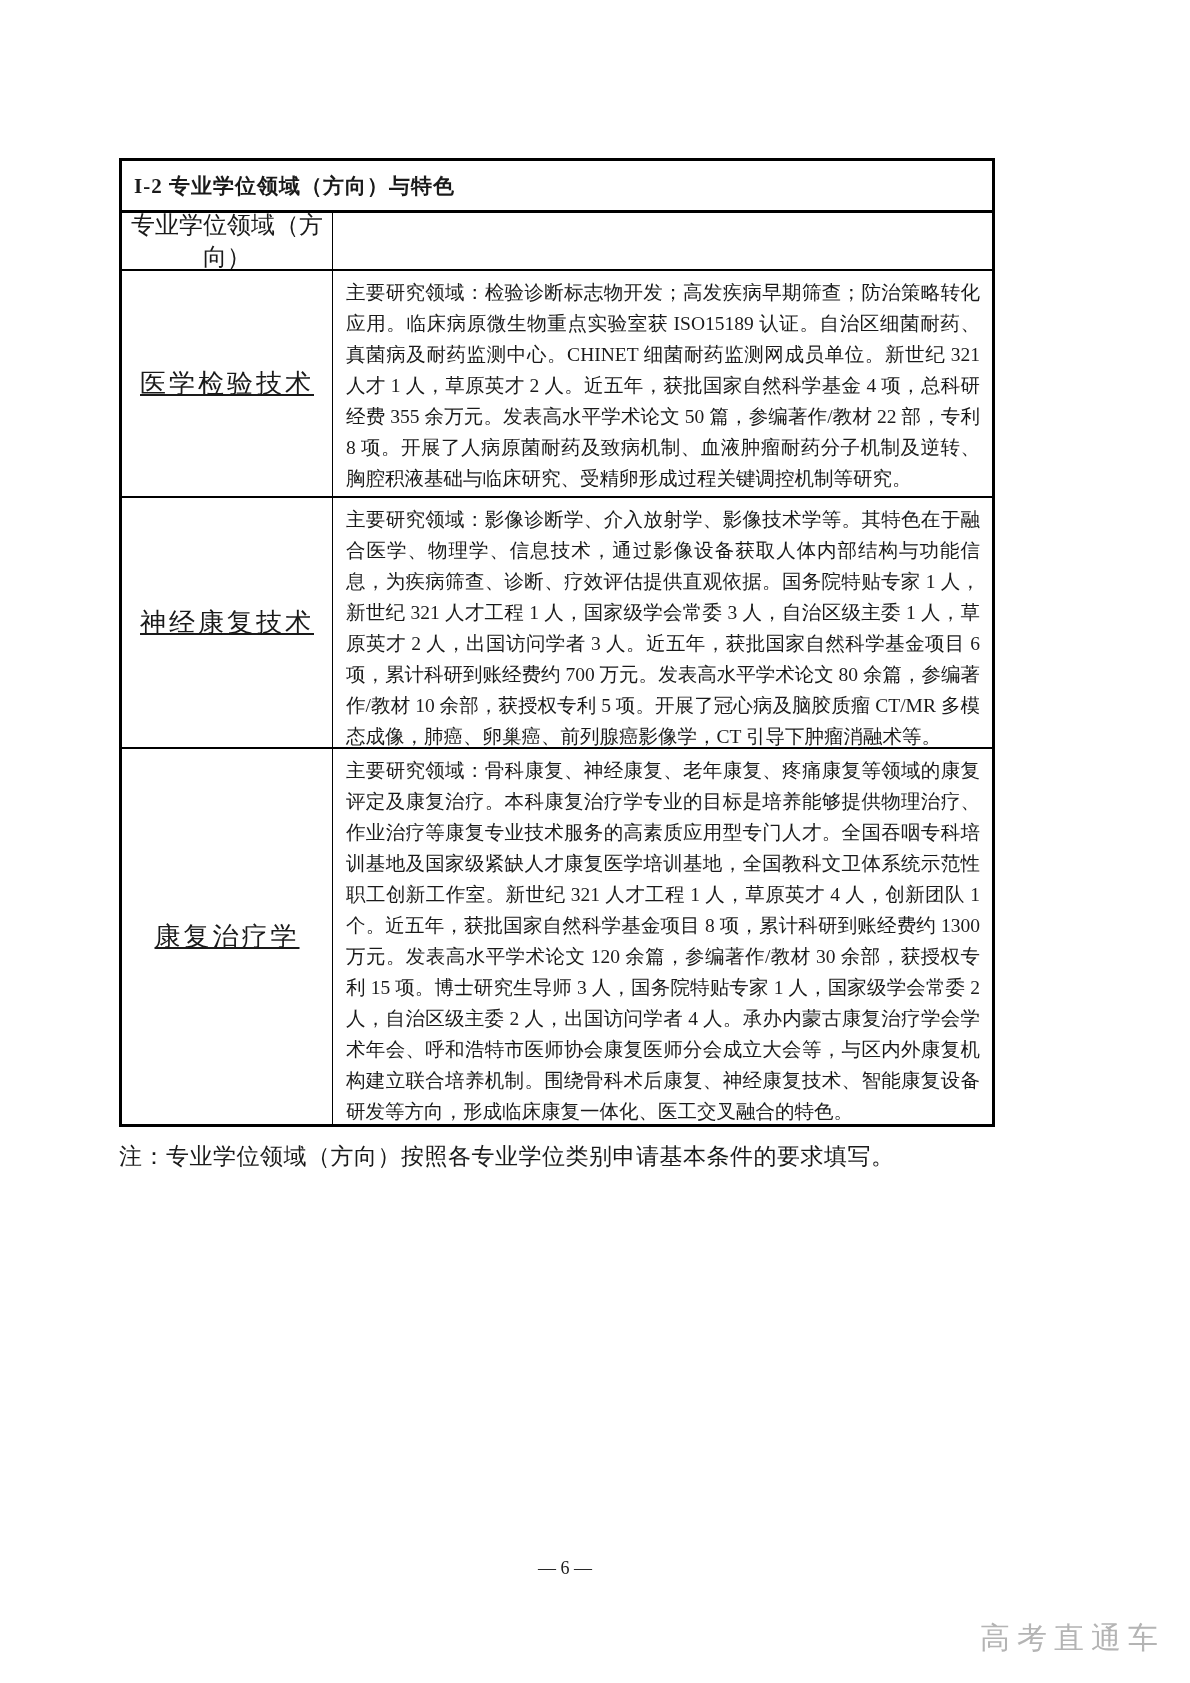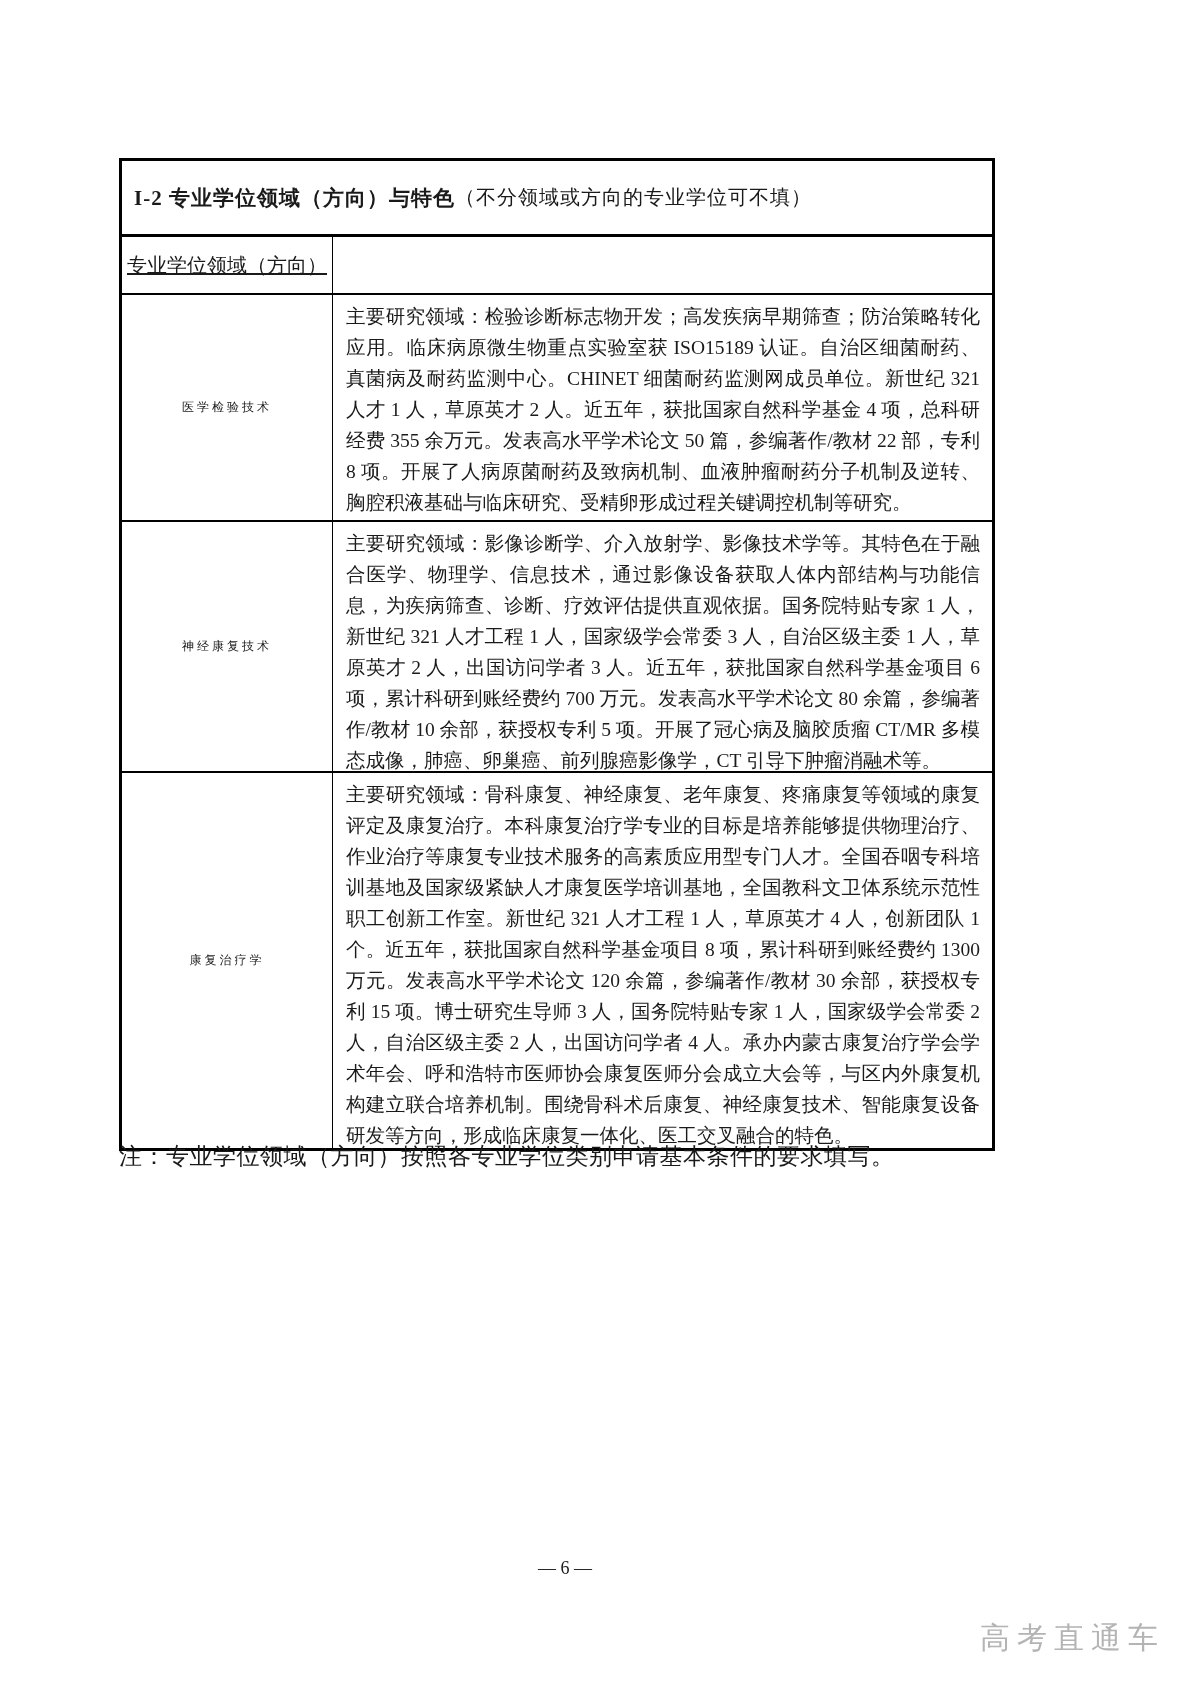--- a/index.html
+++ b/index.html
@@ -16,21 +16,21 @@
   .doc-table {
     position: absolute;
     left: 119px;
     top: 158px;
     width: 876px;
     border: 3px solid #000;
     box-sizing: border-box;
     background: #fff;
   }
   .title-row {
-    height: 76px;
+    height: 52px;
     box-sizing: border-box;
     border-bottom: 3px solid #000;
     display: flex;
     align-items: center;
     padding-left: 12px;
   }
   .title-bold { font-weight: bold; font-size: 21px; letter-spacing: 1px; }
   .title-note { font-weight: normal; font-size: 20px; letter-spacing: 1px; }
   .t-row { display: flex; box-sizing: border-box; }
   .head-row { height: 58px; border-bottom: 2px solid #000; }
@@ -41,27 +41,27 @@
     width: 211px;
     box-sizing: border-box;
     border-right: 1px solid #000;
     flex: 0 0 211px;
     display: flex;
     align-items: center;
     justify-content: center;
   }
   .col2 { flex: 1; box-sizing: border-box; }
   .head-cell {
-    font-size: 20px;
+    font-size: 24px;
     display: flex;
     align-items: center;
     justify-content: center;
-    text-decoration: underline;
+    text-align: center;
   }
-  .field-cell { font-size: 12px; letter-spacing: 3px; }
+  .field-cell { font-size: 26px; letter-spacing: 3px; text-decoration: underline; }
   .desc-cell {
     padding: 6px 12px 16px 13px;
     font-size: 19.5px;
     line-height: 31px;
     text-align: justify;
     text-justify: inter-ideograph;
     word-break: break-all;
   }
   .note {
     position: absolute;
@@ -91,21 +91,20 @@
 </style>
 </head>
 <body>
 
 <div class="page">
 
   <div class="doc-table">
 
     <div class="title-row">
       <span class="title-bold">I-2 专业学位领域（方向）与特色</span>
-        <span class="title-note">（不分领域或方向的专业学位可不填）</span>
     </div>
 
     <div class="t-row head-row">
       <div class="col1 head-cell">专业学位领域（方向）</div>
     </div>
 
     <div class="t-row row1">
       <div class="col1 field-cell">医学检验技术</div>
       <div class="col2 desc-cell">主要研究领域：检验诊断标志物开发；高发疾病早期筛查；防治策略转化应用。临床病原微生物重点实验室获 ISO15189 认证。自治区细菌耐药、真菌病及耐药监测中心。CHINET 细菌耐药监测网成员单位。新世纪 321 人才 1 人，草原英才 2 人。近五年，获批国家自然科学基金 4 项，总科研经费 355 余万元。发表高水平学术论文 50 篇，参编著作/教材 22 部，专利 8 项。开展了人病原菌耐药及致病机制、血液肿瘤耐药分子机制及逆转、胸腔积液基础与临床研究、受精卵形成过程关键调控机制等研究。</div>
     </div>

